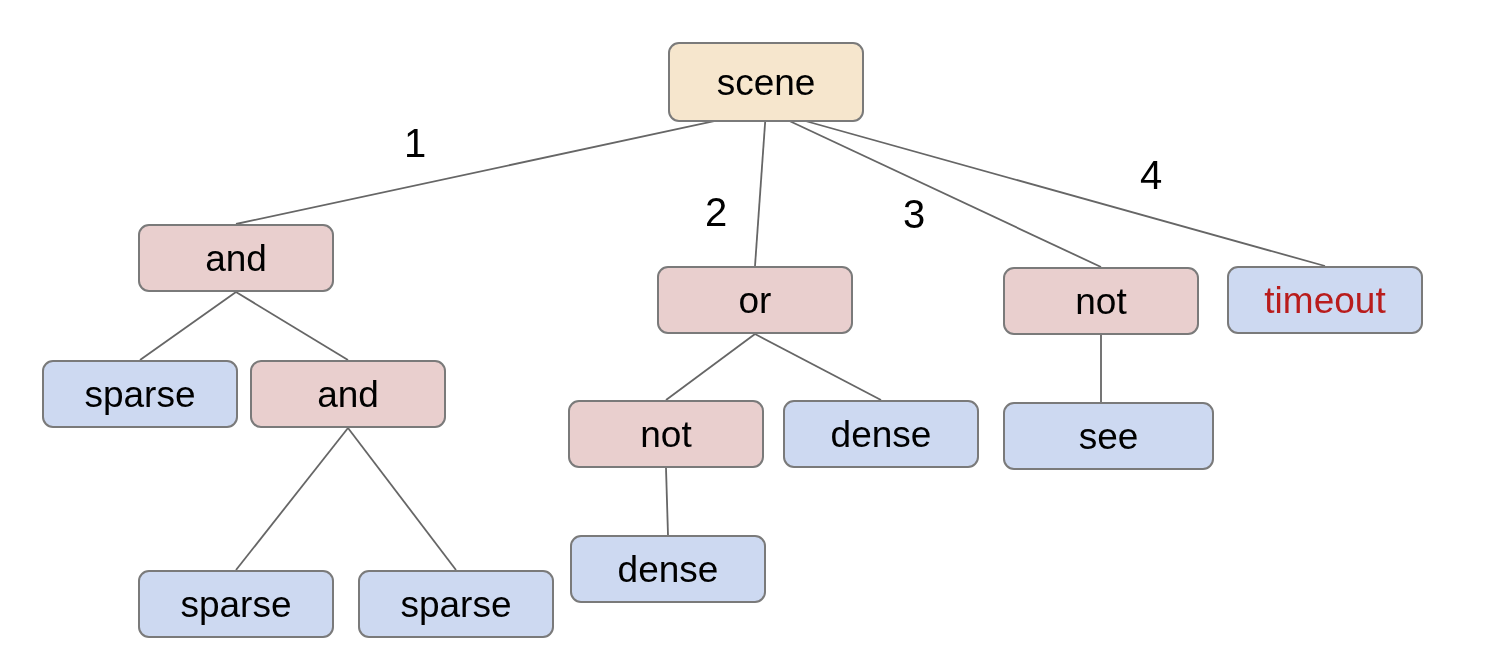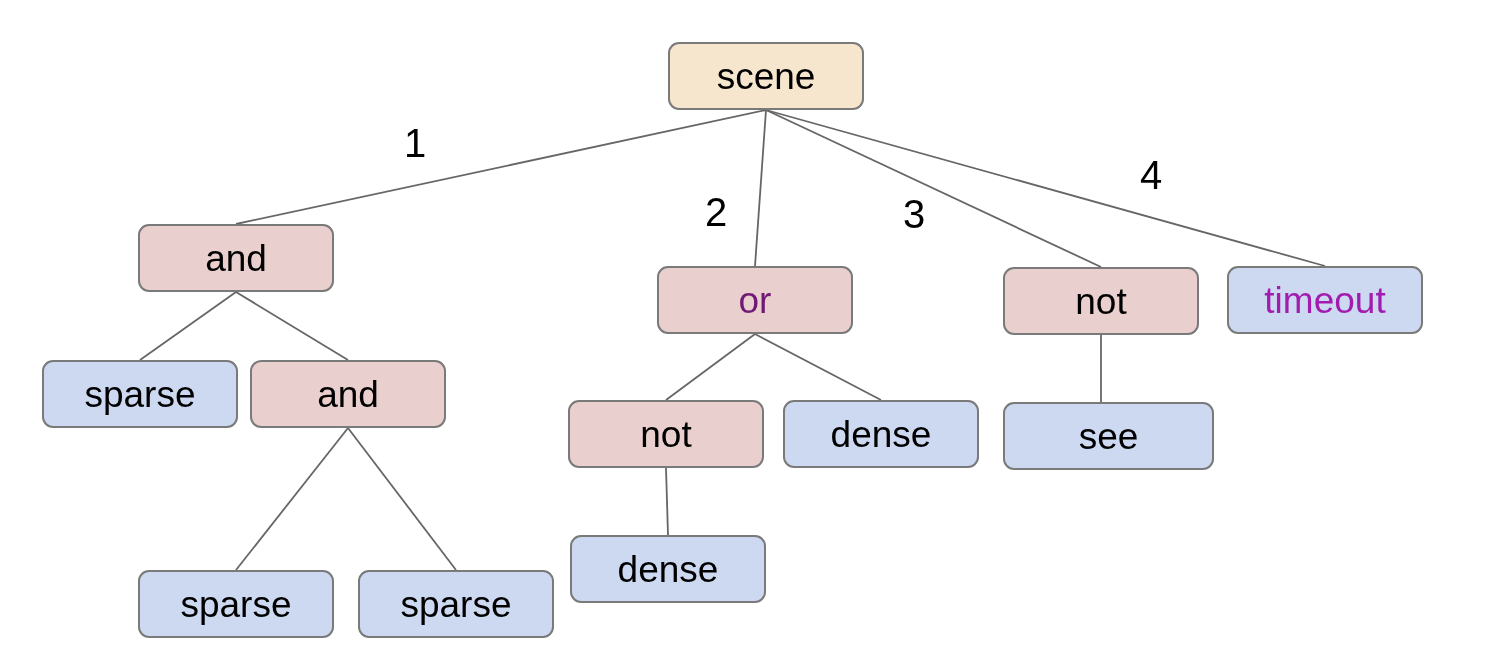--- a/index.html
+++ b/index.html
@@ -62,25 +62,25 @@
       <line x1="666" y1="468" x2="668" y2="535" stroke="#666666" stroke-width="1.8"></line>
       <line x1="1101" y1="335" x2="1101" y2="402" stroke="#666666" stroke-width="1.8"></line>
     </svg>
   <div id="label-layer">
       <div class="edge-label" style="left: 415px; top: 143px;">1</div>
       <div class="edge-label" style="left: 716px; top: 212px;">2</div>
       <div class="edge-label" style="left: 914px; top: 214px;">3</div>
       <div class="edge-label" style="left: 1151px; top: 175px;">4</div>
     </div>
   <div id="node-layer">
-      <div class="node" style="left: 668px; top: 42px; width: 196px; height: 68px; background: rgb(246, 230, 205); border-color: rgb(122, 122, 122); color: rgb(0, 0, 0);">scene</div>
+      <div class="node" style="left: 668px; top: 42px; width: 196px; height: 80px; background: rgb(246, 230, 205); border-color: rgb(122, 122, 122); color: rgb(0, 0, 0);">scene</div>
       <div class="node" style="left: 138px; top: 224px; width: 196px; height: 68px; background: rgb(233, 207, 206); border-color: rgb(122, 122, 122); color: rgb(0, 0, 0);">and</div>
-      <div class="node" style="left: 657px; top: 266px; width: 196px; height: 68px; background: rgb(233, 207, 206); border-color: rgb(122, 122, 122); color: #701a75;">or</div>
+      <div class="node" style="left: 657px; top: 266px; width: 196px; height: 68px; background: rgb(233, 207, 206); border-color: rgb(122, 122, 122); color: #000000;">or</div>
       <div class="node" style="left: 1003px; top: 267px; width: 196px; height: 68px; background: rgb(233, 207, 206); border-color: rgb(122, 122, 122); color: rgb(0, 0, 0);">not</div>
-      <div class="node" style="left: 1227px; top: 266px; width: 196px; height: 68px; background: rgb(205, 217, 241); border-color: rgb(122, 122, 122); color: #a21caf;">timeout</div>
+      <div class="node" style="left: 1227px; top: 266px; width: 196px; height: 68px; background: rgb(205, 217, 241); border-color: rgb(122, 122, 122); color: #b91c1c;">timeout</div>
       <div class="node" style="left: 42px; top: 360px; width: 196px; height: 68px; background: rgb(205, 217, 241); border-color: rgb(122, 122, 122); color: rgb(0, 0, 0);">sparse</div>
       <div class="node" style="left: 250px; top: 360px; width: 196px; height: 68px; background: rgb(233, 207, 206); border-color: rgb(122, 122, 122); color: rgb(0, 0, 0);">and</div>
       <div class="node" style="left: 568px; top: 400px; width: 196px; height: 68px; background: rgb(233, 207, 206); border-color: rgb(122, 122, 122); color: rgb(0, 0, 0);">not</div>
       <div class="node" style="left: 783px; top: 400px; width: 196px; height: 68px; background: rgb(205, 217, 241); border-color: rgb(122, 122, 122); color: rgb(0, 0, 0);">dense</div>
       <div class="node" style="left: 1003px; top: 402px; width: 211px; height: 68px; background: rgb(205, 217, 241); border-color: rgb(122, 122, 122); color: rgb(0, 0, 0);">see</div>
       <div class="node" style="left: 138px; top: 570px; width: 196px; height: 68px; background: rgb(205, 217, 241); border-color: rgb(122, 122, 122); color: rgb(0, 0, 0);">sparse</div>
       <div class="node" style="left: 358px; top: 570px; width: 196px; height: 68px; background: rgb(205, 217, 241); border-color: rgb(122, 122, 122); color: rgb(0, 0, 0);">sparse</div>
       <div class="node" style="left: 570px; top: 535px; width: 196px; height: 68px; background: rgb(205, 217, 241); border-color: rgb(122, 122, 122); color: rgb(0, 0, 0);">dense</div>
     </div>
 </div>

